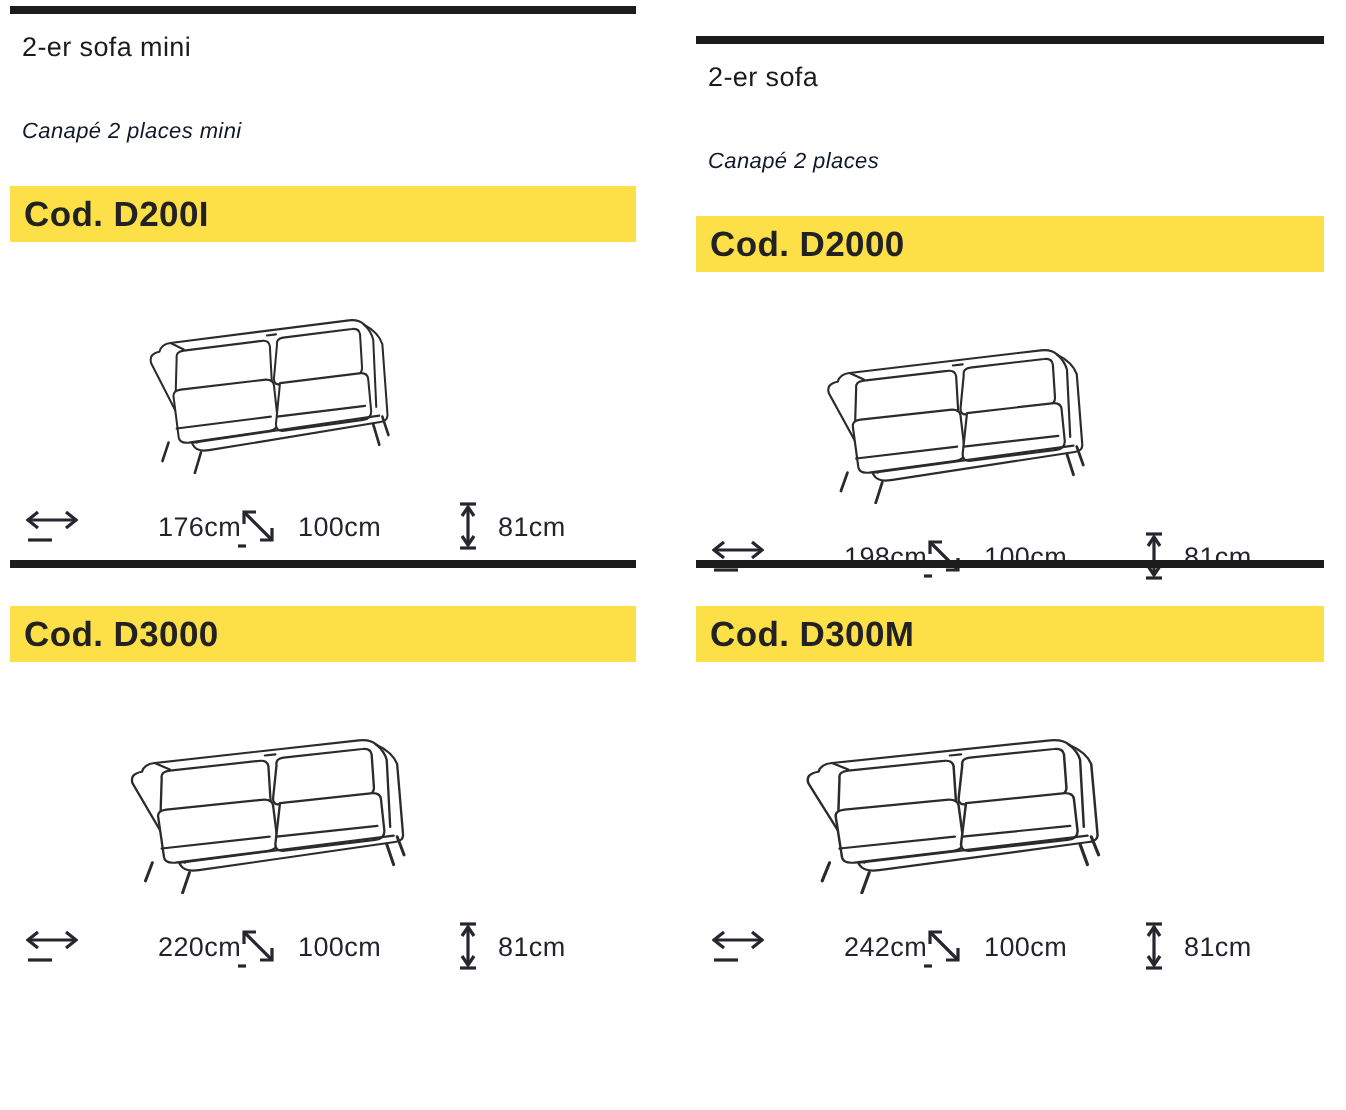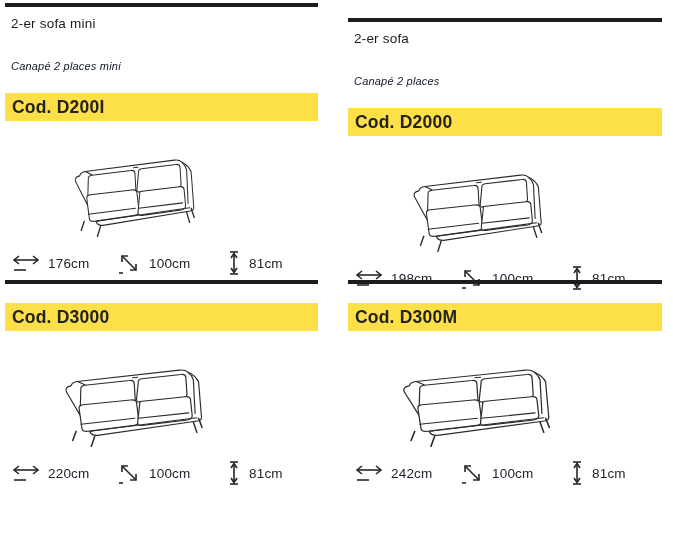--- a/index.html
+++ b/index.html
@@ -35,21 +35,21 @@
   .drawing{
     margin-top:26px;height:90px;
     display:flex;align-items:flex-end;justify-content:center;
   }
   .drawing svg{transform:translateX(-22px);}
   .dims{
     margin-top:14px;display:flex;align-items:center;
     padding-left:8px;color:#23232e;font-size:13.5px;letter-spacing:.2px;
   }
   .dim{display:flex;align-items:center;}
-  .dim.w{width:105px;}
+  .dim.w{width:105px;gap:31px;}
   .dim.d{width:110px;}
   .dim svg{margin-right:9px;flex:none;}
   .ic{stroke:#26262e;stroke-width:1.6;fill:none;}
   .sofa-line{stroke:#2b2b2b;stroke-width:2;fill:none;stroke-linejoin:round;stroke-linecap:round;}
   .sofa-fill{stroke:#2b2b2b;stroke-width:2;fill:#ffffff;stroke-linejoin:round;stroke-linecap:round;}
   .sofa-leg{stroke:#2b2b2b;stroke-width:2.6;fill:none;stroke-linecap:round;}
 </style>
 </head>
 <body>
 

